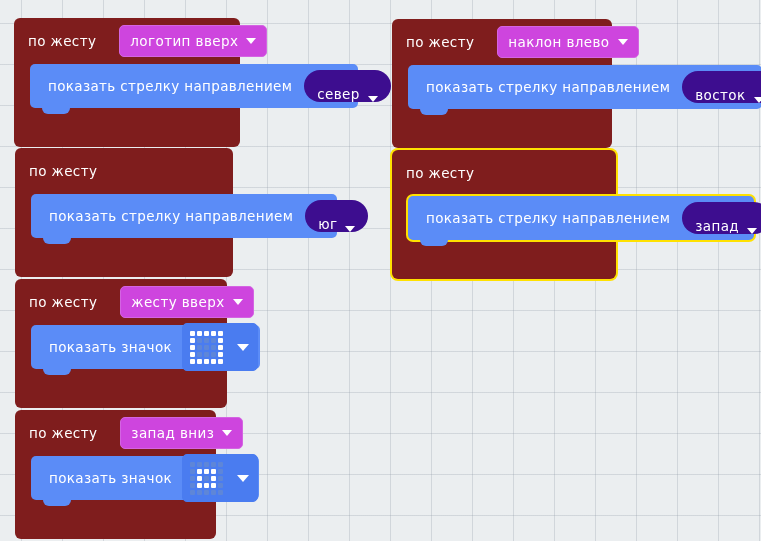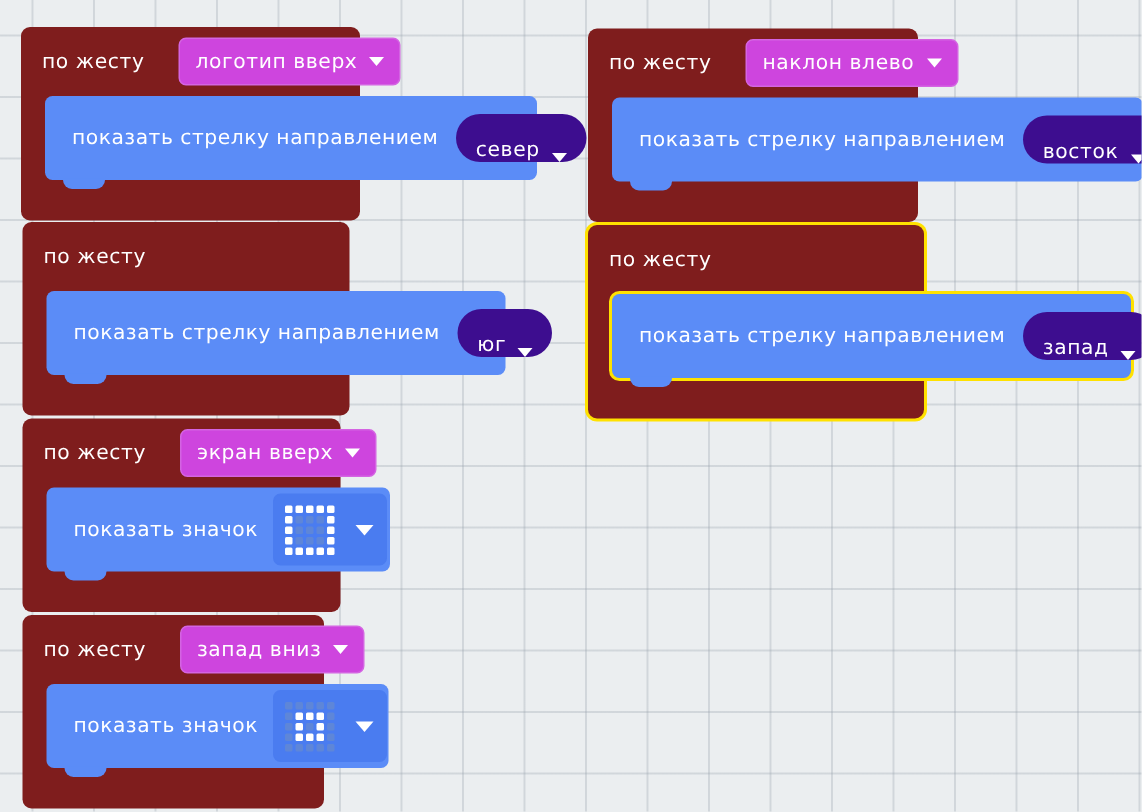--- a/index.html
+++ b/index.html
@@ -58,21 +58,21 @@
     position:relative;
     margin-left:16px;
     height:48px;
   }
   .c-foot{height:35px;}
 
   
   .stmt{
     position:absolute;
     top:0;left:0;
-    height:56px;
+    height:44px;
     background:#5b8cf7;
     border-radius:5px;
     display:flex;align-items:center;
     padding-left:18px;
     box-sizing:border-box;
     white-space:nowrap;
   }
   .stmt.selected{ box-shadow:0 0 0 2px #ffe100; }
   .stmt-label{color:#fff;font-size:13.5px;letter-spacing:0.35px;}
   
@@ -195,21 +195,21 @@
         </span>
       </div>
     </div>
     <div class="c-foot"></div>
   </div>
 
   <div class="hat" style="left:15px;top:279px;width:212px;">
     <div class="hat-top">
       <span class="hat-label">по жесту</span>
       <span class="dd-field">
-        <span class="txt">экран вверх</span>
+        <span class="txt">жесту вверх</span>
         <span class="caret"></span>
       </span>
     </div>
     <div class="c-inner">
       <div class="stmt" style="width:229px;">
         <span class="notch-bot"></span>
         <span class="stmt-label">показать значок</span>
         <span class="led-field">
           <span class="led">
               <i class="on"></i>

